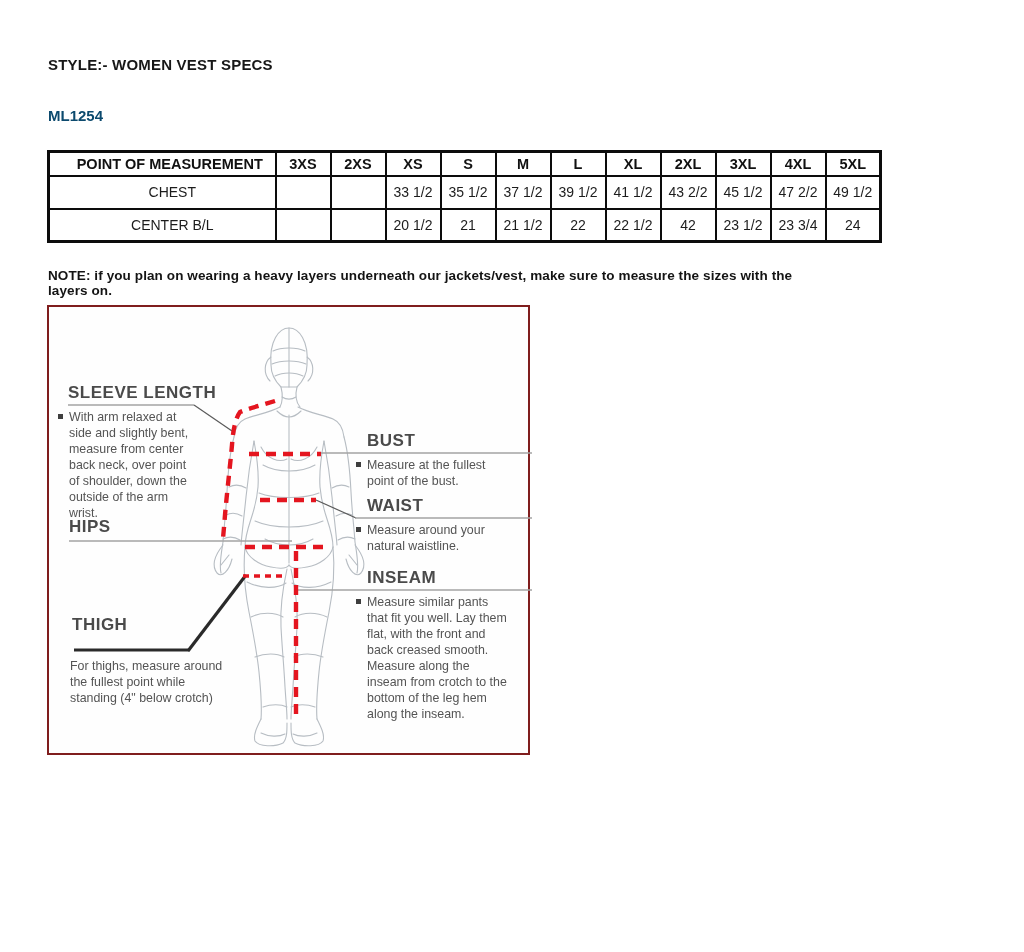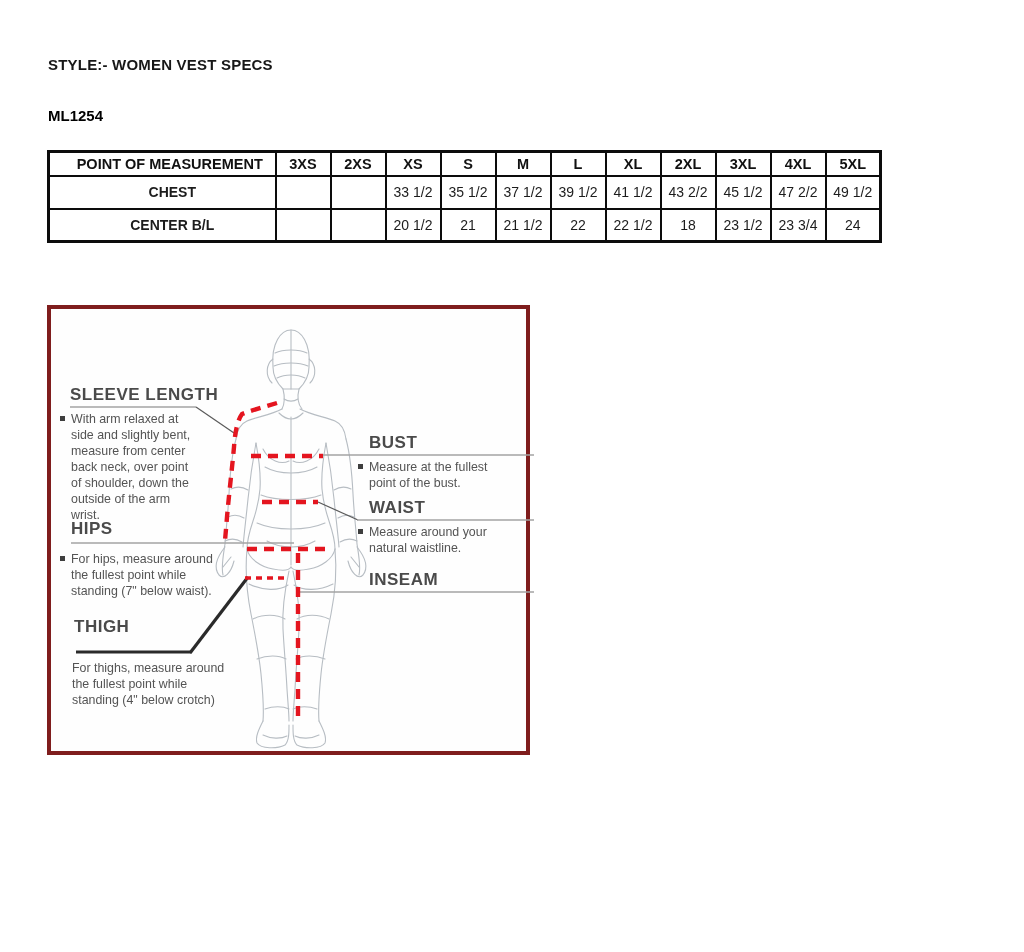--- a/index.html
+++ b/index.html
@@ -7,45 +7,45 @@
   .doc {
     position:relative; width:1024px; height:952px; background:#ffffff;
     font-family:"Liberation Sans", sans-serif; color:#1b1b1b; overflow:hidden;
   }
   .style-title {
     position:absolute; left:48px; top:56px;
     font-size:15px; font-weight:bold; letter-spacing:0.2px; color:#171717;
   }
   .model-number {
     position:absolute; left:48px; top:107px;
-    font-size:15px; font-weight:bold; color:#000000;
+    font-size:15px; font-weight:bold; color:#0c4a6e;
   }
   table.size-table {
     position:absolute; left:47px; top:150px; width:834px;
     border-collapse:collapse; table-layout:fixed;
     border:3px solid #0c0c0c;
   }
   table.size-table th, table.size-table td {
     border:2px solid #0c0c0c; overflow:hidden; white-space:nowrap;
   }
   table.size-table th {
     height:24px; font-size:14.5px; font-weight:bold; text-align:center; color:#111;
   }
   table.size-table td {
     height:33px; font-size:14px; text-align:center; color:#1c1c1c;
   }
   th.poml { text-align:left; padding-left:15px; }
-  td.rowlabel { text-align:left; padding-left:20px; font-weight:bold; font-size:14.5px; }
+  td.rowlabel { text-align:left; padding-left:20px; font-weight:normal; font-size:14.5px; }
   .note-line {
     position:absolute; left:48px; top:268px; width:780px;
     font-size:13.5px; font-weight:bold; color:#141414; letter-spacing:0.1px;
   }
   .diagram {
     position:absolute; left:47px; top:305px; width:483px; height:450px;
-    background:#fefefe; border:4px solid #7f1d1d;
+    background:#fefefe; border:2px solid #7f1d1d;
   }
   .diagram svg { position:absolute; left:0; top:0; }
   .sec-title {
     position:absolute; font-size:17px; font-weight:bold; letter-spacing:0.5px;
     color:#4a4a4a; white-space:nowrap;
   }
   .sec-text {
     position:absolute; display:flex; gap:6px;
     font-size:12.4px; line-height:16px; color:#545454;
   }
@@ -109,28 +109,29 @@
       </tr>
       <tr>
         <td class="rowlabel">CENTER B/L</td>
         <td></td>
         <td></td>
         <td>20 1/2</td>
         <td>21</td>
         <td>21 1/2</td>
         <td>22</td>
         <td>22 1/2</td>
-        <td>18</td>
+        <td>42</td>
         <td>23 1/2</td>
         <td>23 3/4</td>
         <td>24</td>
       </tr>
     </tbody>
   </table>
 
+  <div class="note-line">NOTE: if you plan on wearing a heavy layers underneath our jackets/vest, make sure to measure the sizes with the layers on.</div>
 
   <div class="diagram">
 
     <svg width="483" height="450" viewBox="0 0 483 450">
 
       <g stroke="#b7bdc3" fill="none" stroke-width="1.1" stroke-linecap="round" stroke-linejoin="round">
 
         <path d="M 222,58 C 220,34 230,21 240,21 C 250,21 260,34 258,58 C 258,66 254,74 248,80 L 232,80 C 226,74 222,66 222,58 Z"></path>
         <path d="M 222,50 C 215,55 214,67 221,74"></path>
         <path d="M 258,50 C 265,55 266,67 259,74"></path>
@@ -217,38 +218,38 @@
       </g>
     </svg>
 
     <div class="sec-title" style="left:19px; top:76px;">SLEEVE LENGTH</div>
     <div class="sec-text" style="left:9px; top:102px; width:140px;">
       <span class="bullet"></span>
       <span>With arm relaxed at side and slightly bent, measure from center back neck, over point of shoulder, down the outside of the arm wrist.</span>
     </div>
 
     <div class="sec-title" style="left:20px; top:210px;">HIPS</div>
-    <div class="sec-text" style="left:9px; top:242px; width:165px;">
-      <span class="bullet"></span>
-      <span>For hips, measure around the fullest point while standing (7" below waist).</span>
-    </div>
 
     <div class="sec-title" style="left:23px; top:308px;">THIGH</div>
     <div class="sec-text" style="left:21px; top:351px; width:160px;">
       <span>For thighs, measure around the fullest point while standing (4" below crotch)</span>
     </div>
 
     <div class="sec-title" style="left:318px; top:124px;">BUST</div>
     <div class="sec-text" style="left:307px; top:150px; width:140px;">
       <span class="bullet"></span>
       <span>Measure at the fullest point of the bust.</span>
     </div>
 
     <div class="sec-title" style="left:318px; top:189px;">WAIST</div>
     <div class="sec-text" style="left:307px; top:215px; width:140px;">
       <span class="bullet"></span>
       <span>Measure around your natural waistline.</span>
     </div>
 
     <div class="sec-title" style="left:318px; top:261px;">INSEAM</div>
+    <div class="sec-text" style="left:307px; top:287px; width:155px;">
+      <span class="bullet"></span>
+      <span>Measure similar pants that fit you well. Lay them flat, with the front and back creased smooth. Measure along the inseam from crotch to the bottom of the leg hem along the inseam.</span>
+    </div>
 
   </div>
 </div>
 
 </body></html>

